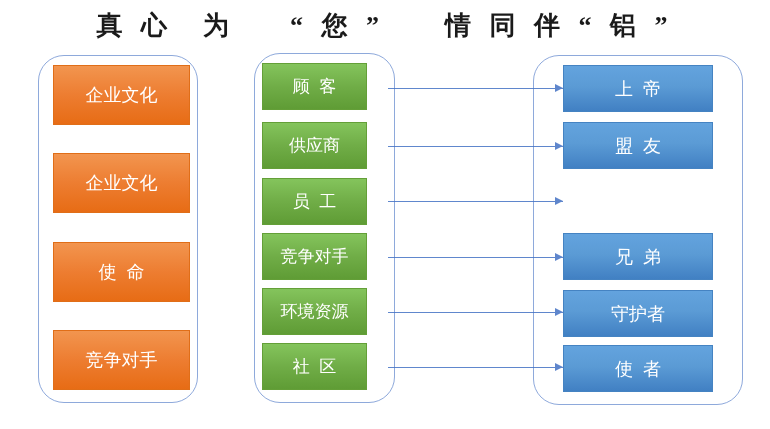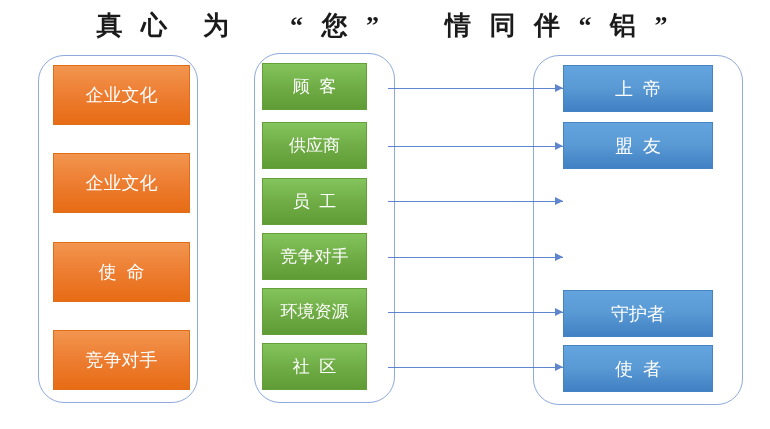--- a/index.html
+++ b/index.html
@@ -124,20 +124,21 @@
 
   <div class="box green" style="top:63px">顾  客</div>
   <div class="box green" style="top:122px">供应商</div>
   <div class="box green" style="top:178px">员  工</div>
   <div class="box green" style="top:233px">竞争对手</div>
   <div class="box green" style="top:288px">环境资源</div>
   <div class="box green" style="top:343px">社  区</div>
 
   <div class="box blue" style="top:65px">上  帝</div>
   <div class="box blue" style="top:122px">盟  友</div>
+  <div class="box blue" style="top:233px">兄  弟</div>
   <div class="box blue" style="top:290px">守护者</div>
   <div class="box blue" style="top:345px">使  者</div>
 
   <div class="arrow" style="top:88px"></div>
   <div class="arrow" style="top:146px"></div>
   <div class="arrow" style="top:201px"></div>
   <div class="arrow" style="top:257px"></div>
   <div class="arrow" style="top:312px"></div>
   <div class="arrow" style="top:367px"></div>
 

